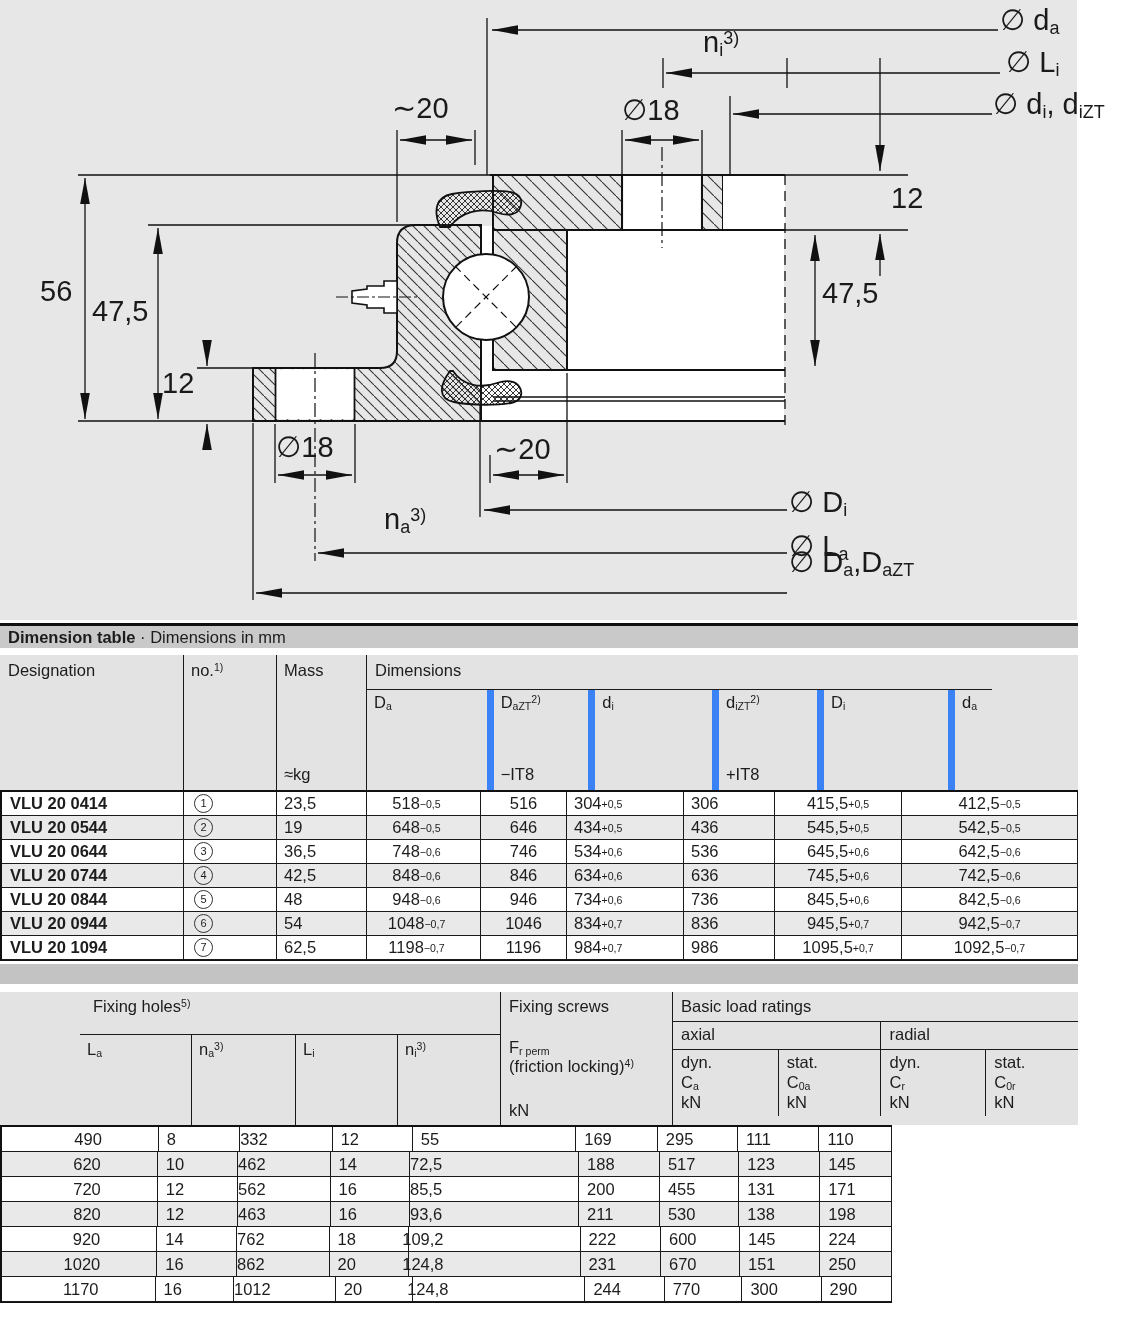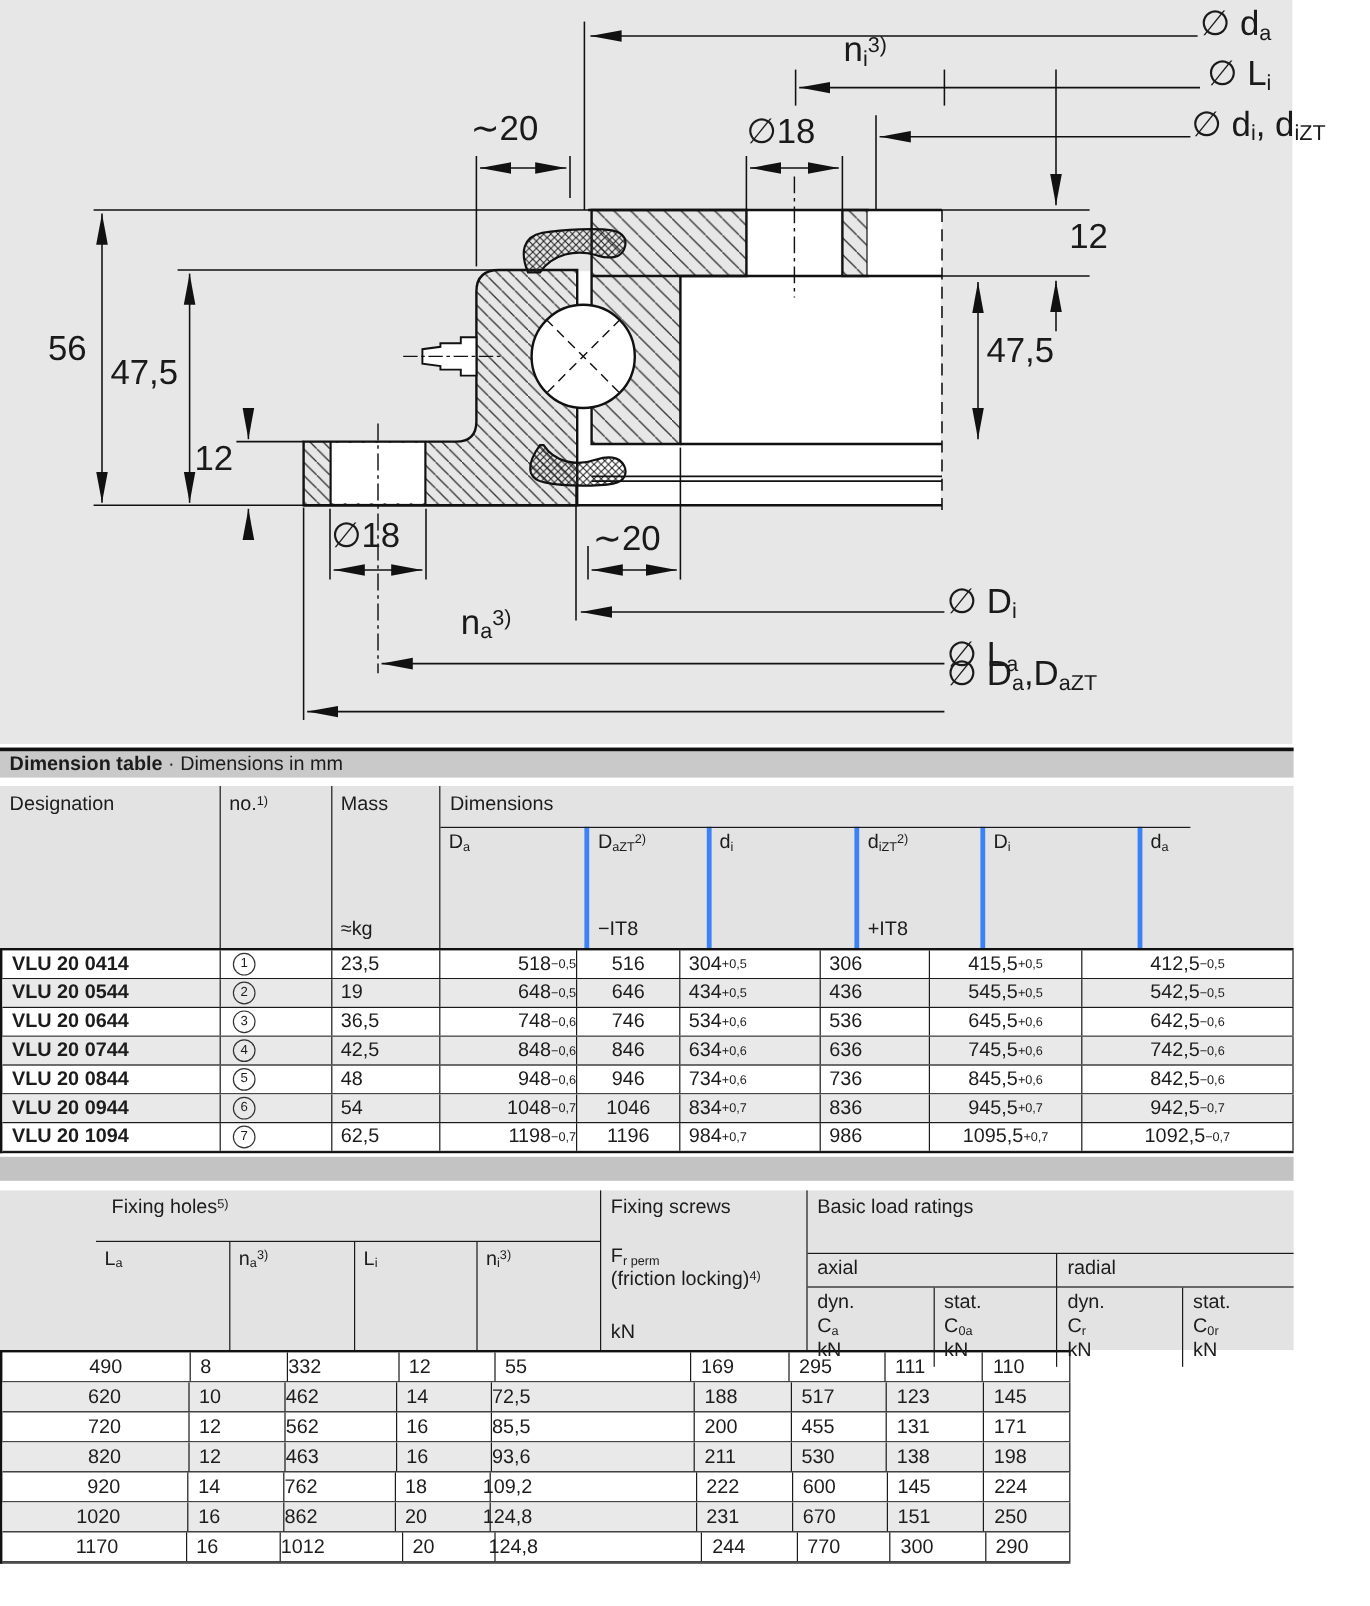--- a/index.html
+++ b/index.html
@@ -30,32 +30,32 @@
   .vb{border-right:1px solid #1a1a1a;}
   .t1head .c-des{width:184px;padding:6px 0 0 8px;}
   .t1head .c-no{width:93px;padding:6px 0 0 7px;}
   .t1head .c-mass{width:90px;padding:6px 0 6px 7px;display:flex;flex-direction:column;justify-content:space-between;}
   .t1head .c-dim{width:711px;position:relative;}
   .t1head .dimlabel{height:33px;padding:6px 0 0 8px;box-sizing:border-box;}
   .dim-underline{position:absolute;left:0;top:34px;width:625px;border-top:1.5px solid #1a1a1a;}
   .subrow{display:flex;height:101px;margin-top:1px;}
   .subrow .sc{display:flex;flex-direction:column;justify-content:space-between;
               padding:4px 0 6px 7px;box-sizing:border-box;}
-  .subrow .sc+.sc{border-left:4px solid #3b82f6;margin-left:36px;}
+  .subrow .sc+.sc{border-left:7px solid #3b82f6;margin-left:36px;}
   .w1{width:114px}.w2{width:86px}.w3{width:117px}.w4{width:91px}.w5{width:127px}.w6{width:176px}
 
   .t1body{width:1078px;border-top:2px solid #111;border-left:2px solid #111;
           border-bottom:1px solid #111;box-sizing:border-box;}
   .t1row{display:flex;height:24px;border-bottom:1.5px solid #1a1a1a;font-size:16.5px;box-sizing:border-box;}
   .t1row:nth-child(even){background:#e9e9e9;}
   .t1row .cell{height:100%;display:flex;align-items:center;box-sizing:border-box;}
   .r-des{width:182px;padding-left:8px;font-weight:bold;}
   .r-no{width:93px;padding-left:10px;}
   .r-mass{width:90px;padding-left:7px;}
-  .r-Da{width:114px;justify-content:flex-end;}
+  .r-Da{width:114px;justify-content:center;padding-right:14px;}
   .r-DaZT{width:86px;justify-content:center;}
   .r-di{width:117px;padding-left:7px;}
   .r-diZT{width:91px;padding-left:7px;}
   .r-Di{width:127px;justify-content:center;}
   .r-da{width:176px;justify-content:center;}
   .circ{display:inline-block;width:17px;height:17px;border:1.2px solid #333;border-radius:50%;
         font-size:11px;line-height:17px;text-align:center;}
 
   
   .t2head{margin-top:8px;width:1078px;height:133px;background:#e3e3e3;display:flex;
@@ -67,21 +67,21 @@
   .fh-sub{display:flex;height:90px;margin-top:1px;}
   .fh-sub .sc{padding:5px 0 0 7px;box-sizing:border-box;}
   .fh-sub .sc+.sc{border-left:1px solid #1a1a1a;}
   .fw1{width:111px}.fw2{width:104px}.fw3{width:102px}.fw4{width:103px}
   .fs-cell{width:172px;border-left:1px solid #1a1a1a;box-sizing:border-box;
            display:flex;flex-direction:column;padding:5px 0 5px 8px;}
   .fs-cell .fr1{margin-top:22px;line-height:1.15;}
   .fs-cell .fr2{line-height:1.15;}
   .fs-cell .kn{margin-top:auto;}
   .blr-group{width:406px;border-left:1px solid #1a1a1a;box-sizing:border-box;}
-  .blr-label{height:53px;padding:5px 0 0 8px;border-bottom:1.5px solid #1a1a1a;box-sizing:border-box;}
+  .blr-label{height:30px;padding:5px 0 0 8px;border-bottom:1.5px solid #1a1a1a;box-sizing:border-box;}
   .ar-row{display:flex;height:28px;}
   .ar-row .ac{box-sizing:border-box;padding:3px 0 0 8px;border-bottom:1.5px solid #1a1a1a;}
   .ac.axial{width:208px;}
   .ac.radial{width:198px;border-left:1px solid #1a1a1a;}
   .blr-sub{display:flex;height:66px;}
   .blr-sub .sc{display:flex;flex-direction:column;padding:3px 0 4px 8px;box-sizing:border-box;line-height:1.2;}
   .blr-sub .sc+.sc{border-left:1px solid #1a1a1a;}
   .bw1{width:105px}.bw2{width:103px}.bw3{width:105px}.bw4{width:93px}
   .blr-sub .kn{margin-top:auto;}
 

